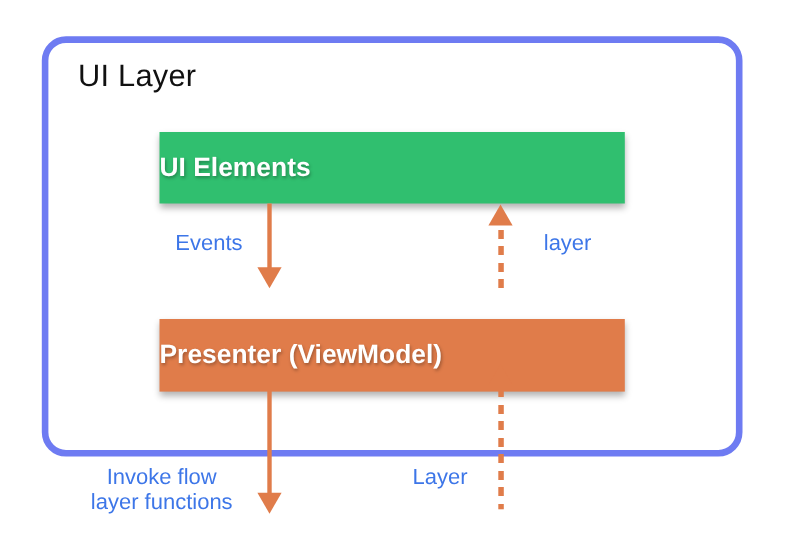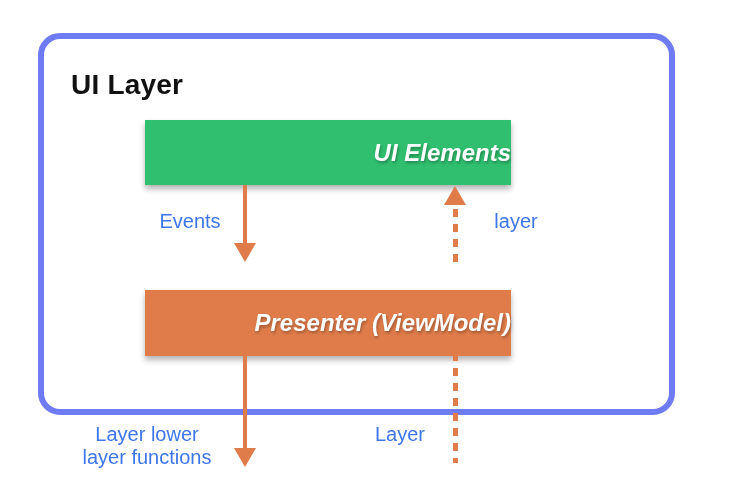--- a/index.html
+++ b/index.html
@@ -29,36 +29,34 @@
     width: 637px; height: 382px;
     border: 6px solid var(--layer-border);
     border-radius: 22px;
     background: #ffffff;
     z-index: 1;
   }
   .layer-title {
     position: absolute;
     left: 71px; top: 53px;
     font-size: 28px;
-    font-weight: 700;
+    font-weight: 400;
     letter-spacing: 0.2px;
     color: var(--title-text);
     z-index: 2;
-    margin-top: 16px;
   }
   .node-box {
     position: absolute;
     left: 145px;
-    width: 366px;
+    width: 423px;
     display: flex;
     align-items: center;
-    justify-content: flex-end;
+    justify-content: flex-start;
     box-shadow: 0 4px 6px rgba(0,0,0,0.30);
     z-index: 2;
-    font-style: italic;
   }
   .node-box .node-label {
     color: var(--box-label-text);
     font-size: 24px;
     font-weight: 700;
     text-shadow: 1px 2px 3px rgba(0,0,0,0.30);
     white-space: nowrap;
   }
   .box-green  { top: 120px; height: 65px; background: var(--box-green); }
   .box-orange { top: 263px; height: 66px; background: var(--box-orange); margin-top: 27px; }
@@ -123,21 +121,21 @@
   <div class="arrow-head head-down" style="left:234px; top:243px;"></div>
   <div class="flow-label label-events">Events</div>
 
   <div class="arrow-head head-up" style="left:444px; top:186px;"></div>
   <div class="arrow-line-dashed" style="left:453px; top:209px; height:54px;"></div>
   <div class="flow-label label-flow">layer</div>
 
   <div class="arrow-line-solid" style="left:243px; top:329px; height:120px;"></div>
   <div class="arrow-head head-down" style="left:234px; top:448px;"></div>
   <div class="flow-label label-invoke">
-    <div>Layer lower</div>
+    <div>Invoke flow</div>
     <div>layer functions</div>
   </div>
 
   <div class="arrow-head head-up" style="left:444px; top:331px;"></div>
   <div class="arrow-line-dashed" style="left:453px; top:353px; height:110px;"></div>
   <div class="flow-label label-data-stream">
     <div>Layer</div>
   </div>
 
 </div>

